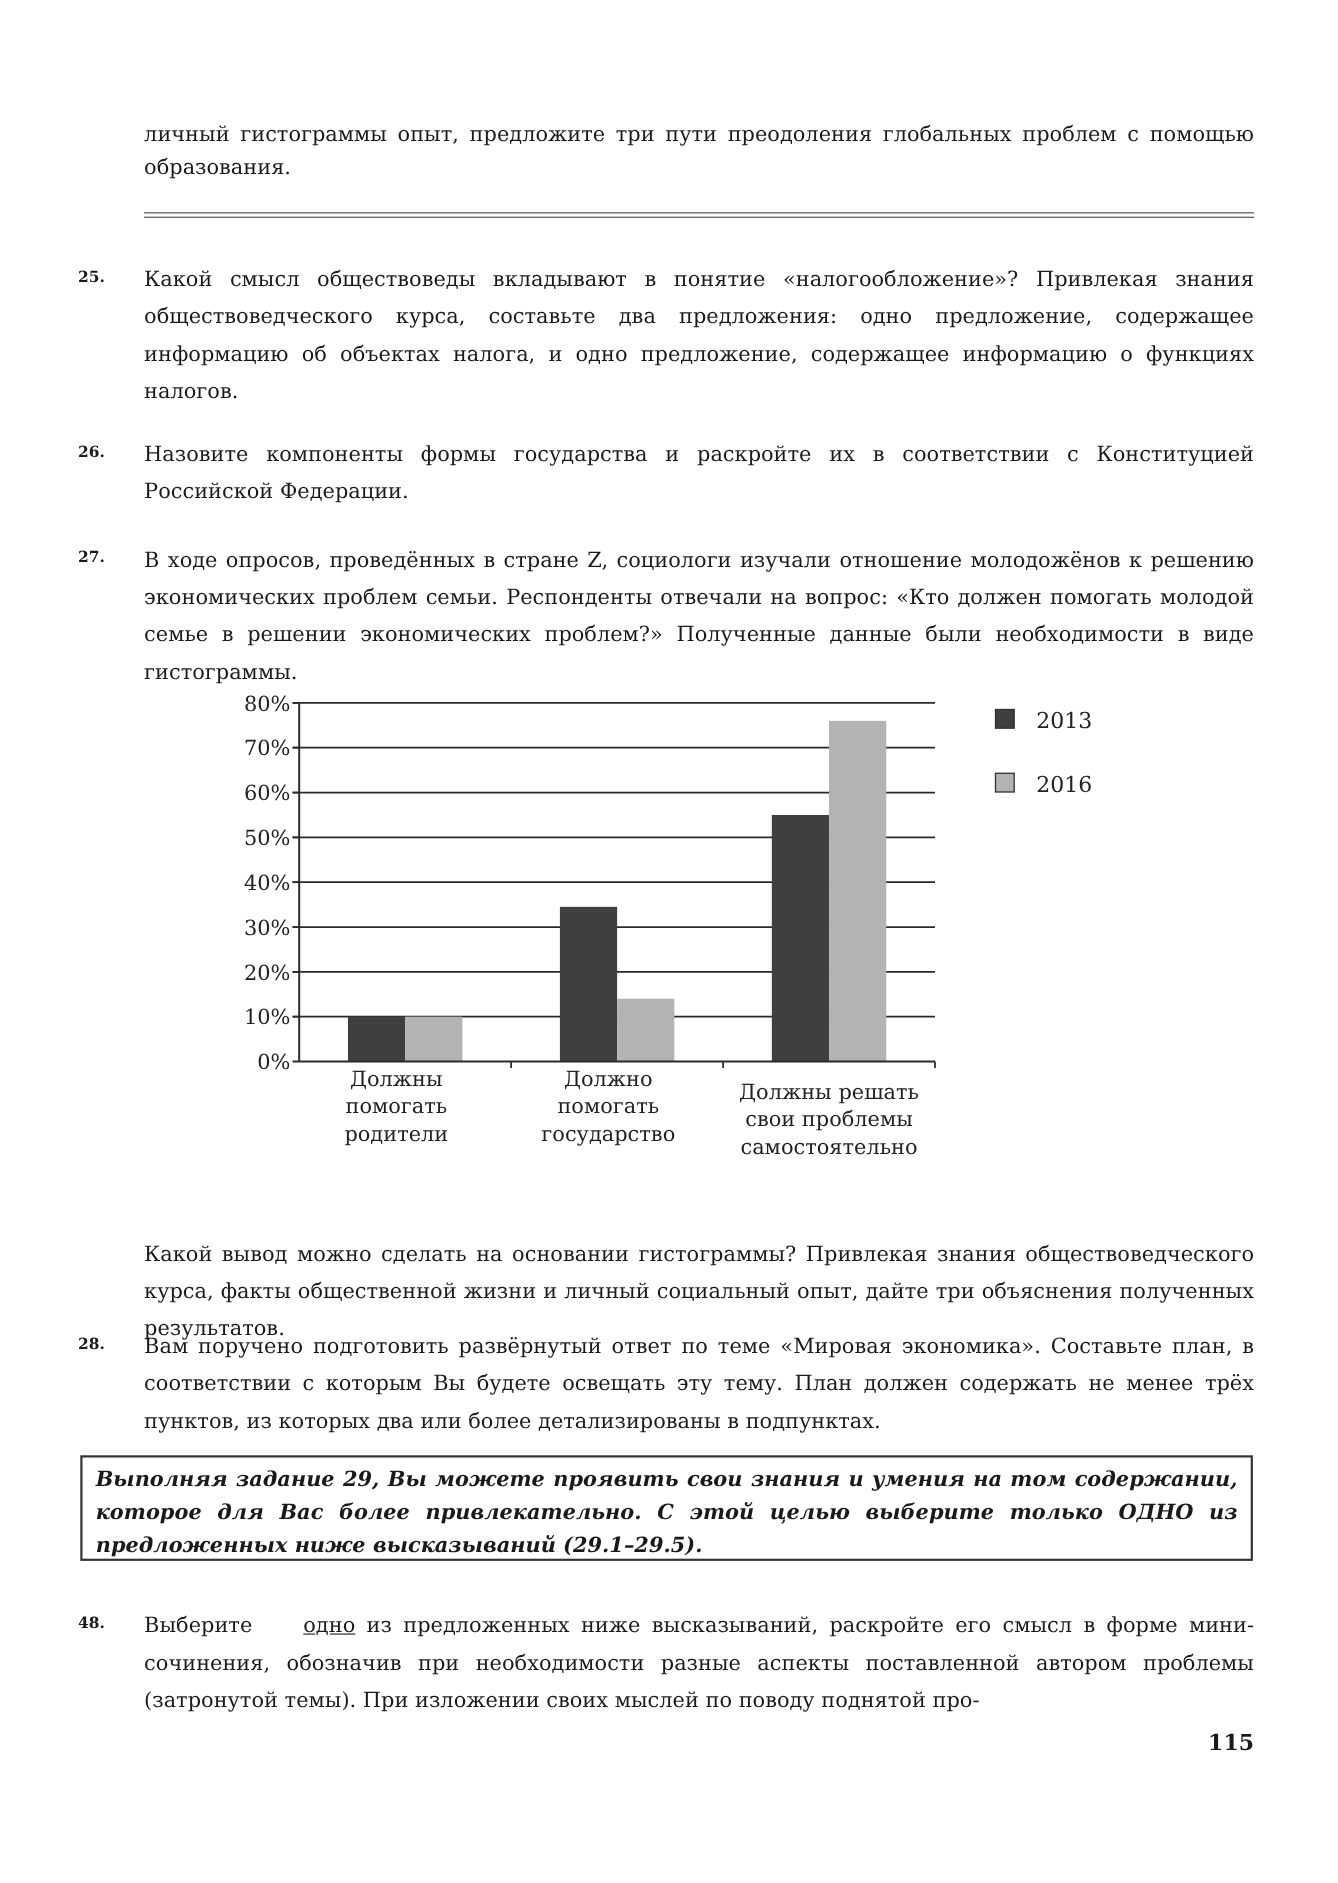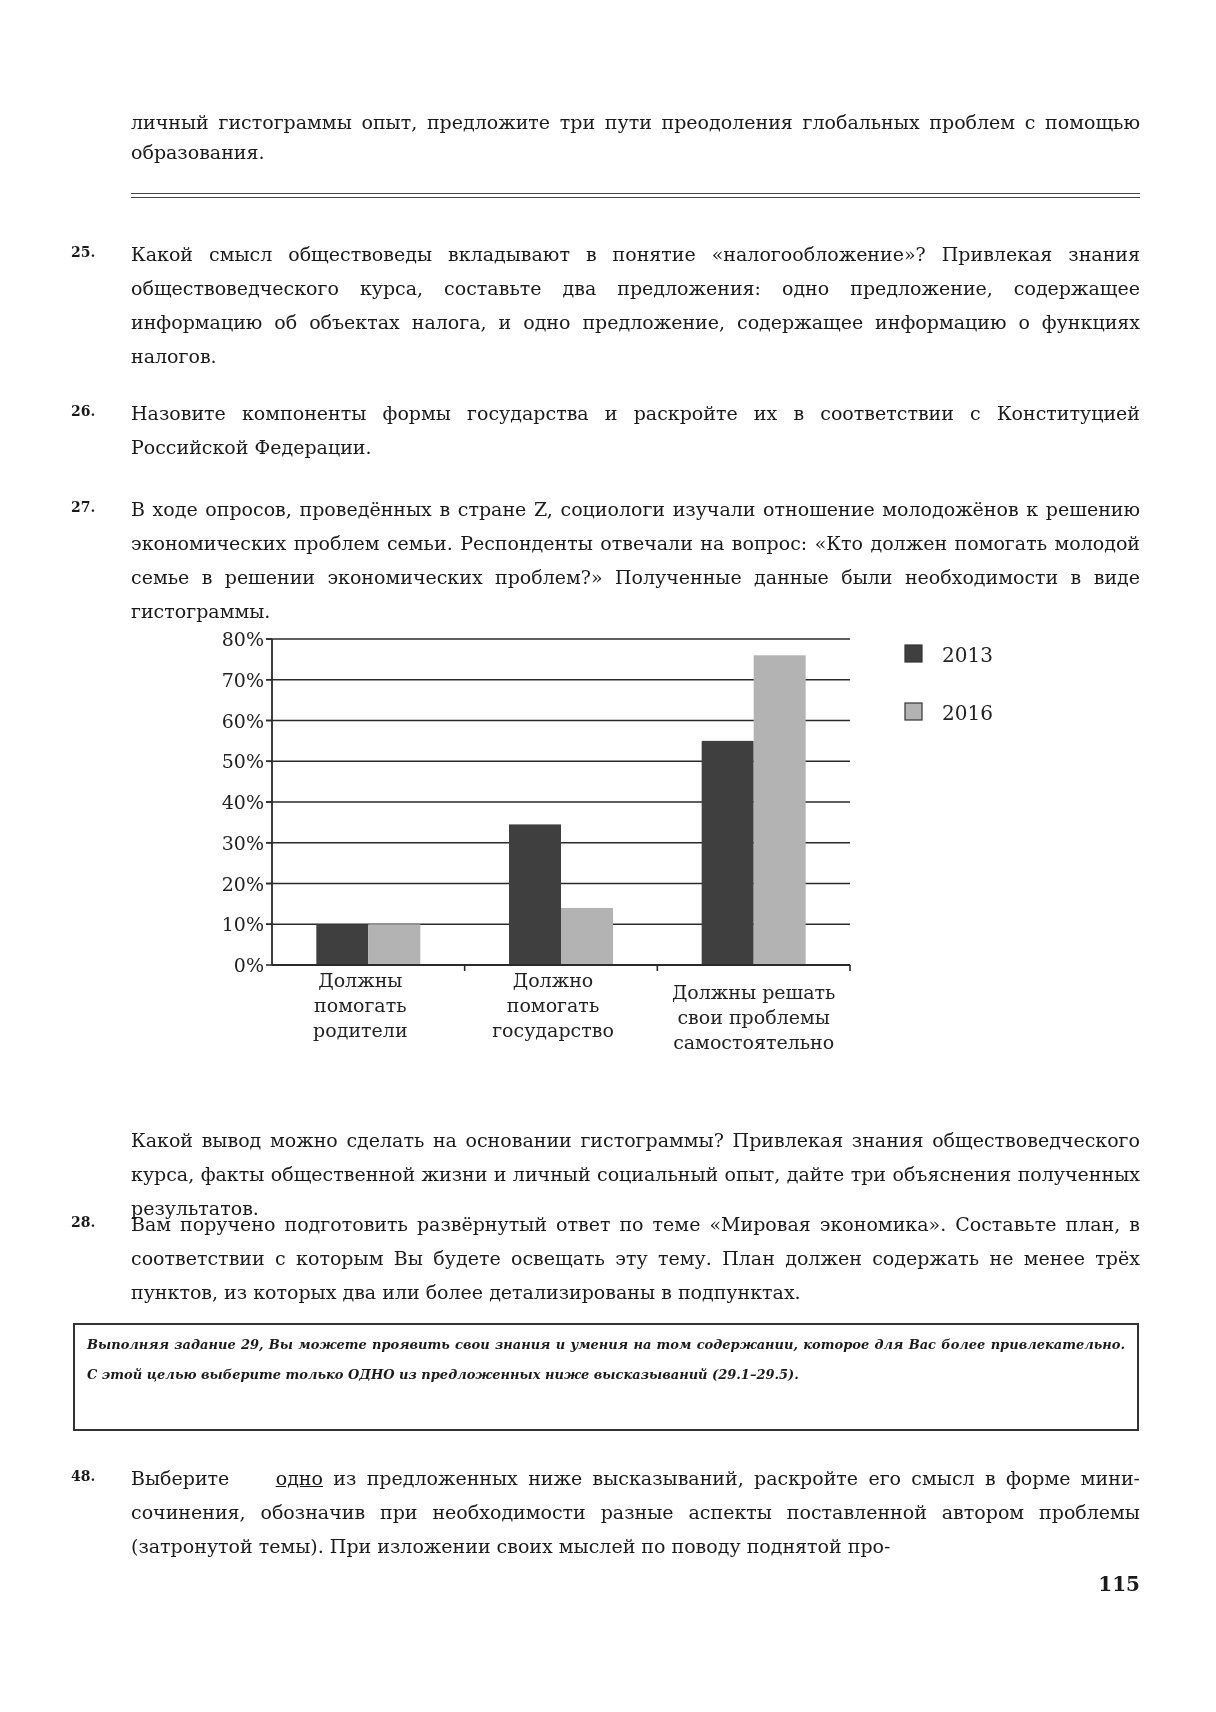--- a/index.html
+++ b/index.html
@@ -10,23 +10,23 @@
     }
     .block { position: absolute; font-size: 19px; line-height: 30px; text-align: justify; }
     .txt { left: 131px; width: 1009px; }
     .num { position: absolute; left: 71px; font-weight: bold; font-size: 14px; line-height: 30px; }
     .para { position: absolute; left: 131px; width: 1009px; font-size: 19px; line-height: 34px; text-align: justify; }
     .answer-line {
       position: absolute; left: 131px; width: 1009px; top: 193px; height: 3px;
       border-top: 1.5px solid #444; border-bottom: 1.5px solid #444;
     }
     .notice {
-      position: absolute; left: 73px; top: 1323px; width: 1066px; height: 108px;
+      position: absolute; left: 73px; top: 1323px; width: 1066px; height: 96px;
       border: 2px solid #333; box-sizing: border-box;
-      font-style: italic; font-weight: bold; font-size: 13px; line-height: 30px;
+      font-style: italic; font-weight: bold; font-size: 19px; line-height: 30px;
       padding: 5px 12px; text-align: justify;
     }
     .pagenum { position: absolute; right: 76px; top: 1572px; font-weight: bold; font-size: 20px; text-align: right; }
     u { text-decoration: underline; margin-left: 36px; }
     #chart { position: absolute; left: 195px; top: 620px; }
     .tick-label { font-family: "DejaVu Serif", "Liberation Serif", serif; font-size: 19px; fill: #222; }
     .cat-label { font-family: "DejaVu Serif", "Liberation Serif", serif; font-size: 19px; fill: #222; }
     .legend-label { font-family: "DejaVu Serif", "Liberation Serif", serif; font-size: 20px; fill: #222; }
   </style>
 </head>

